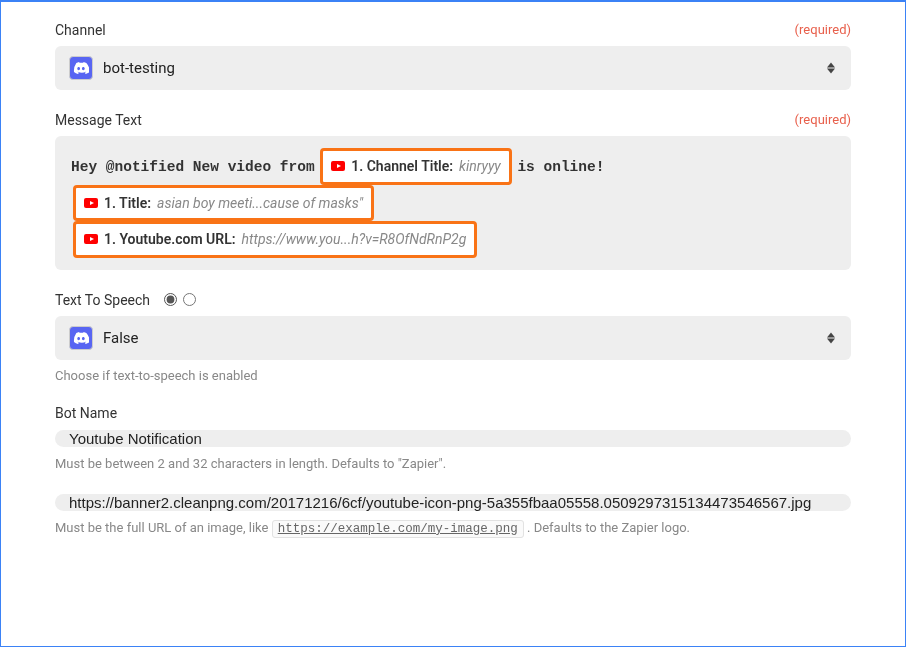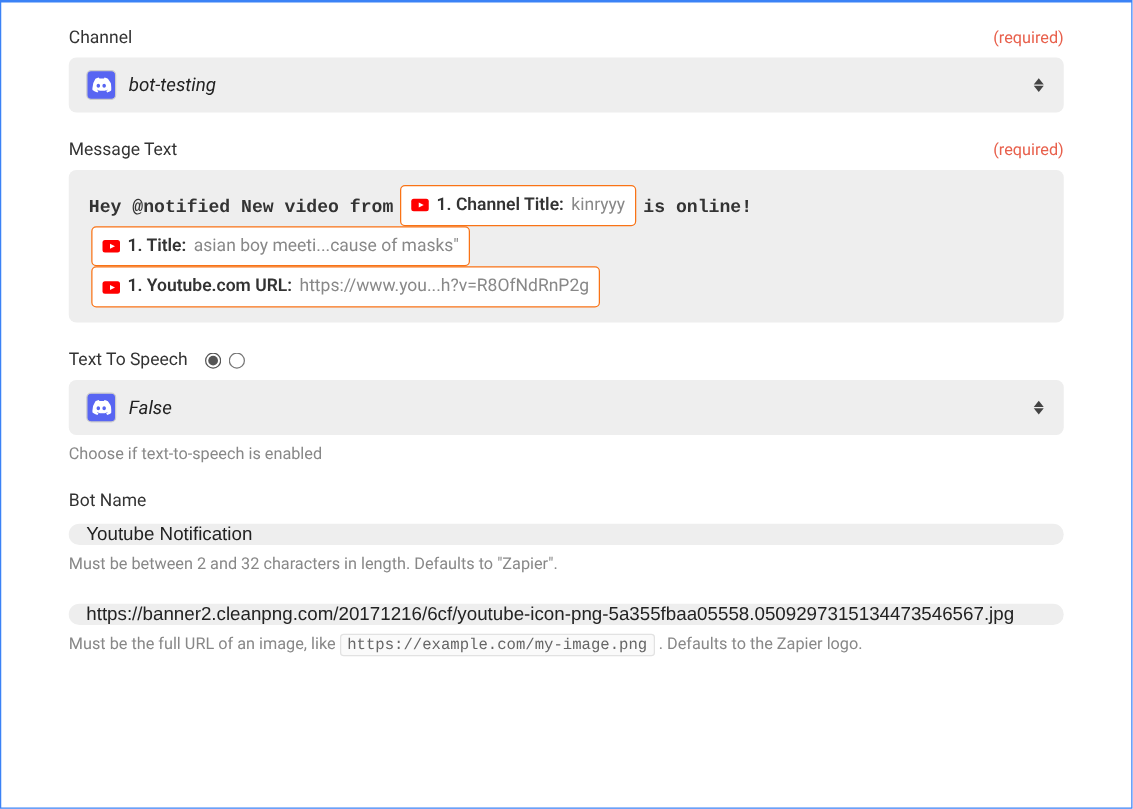--- a/index.html
+++ b/index.html
@@ -10,21 +10,21 @@
       color: #333;
       border: 1px solid #3b82f6;
       border-top: 2px solid #3b82f6;
       width: 906px;
       height: 647px;
     }
     .field { margin-bottom: 22px; }
     .field-header {
       display: flex;
       justify-content: space-between;
-      align-items: center;
+      align-items: flex-start;
       margin-bottom: 8px;
     }
     .field-label {
       font-size: 14px;
       color: #333;
       display: flex;
       align-items: center;
       gap: 8px;
     }
     .required {
@@ -33,21 +33,20 @@
     }
     .select-box {
       background: #eeeeee;
       border-radius: 6px;
       padding: 10px 14px;
       display: flex;
       align-items: center;
       gap: 10px;
       position: relative;
       cursor: pointer;
-      font-style: italic;
     }
     .select-box .caret {
       position: absolute;
       right: 16px;
       top: 50%;
       transform: translateY(-50%);
       display: flex;
       flex-direction: column;
       gap: 1px;
     }
@@ -73,21 +72,21 @@
       background: #eeeeee;
       border-radius: 6px;
       padding: 12px 16px;
       line-height: 1.9;
       font-size: 14.5px;
     }
     .pill {
       display: inline-flex;
       align-items: center;
       background: #fff;
-      border: 1px solid #f97316;
+      border: 3px solid #f97316;
       border-radius: 4px;
       padding: 2px 8px;
       margin: 0 2px;
       font-size: 14px;
       gap: 6px;
     }
     .yt-icon {
       width: 14px; height: 10px;
       background: #ff0000;
       border-radius: 2px;
@@ -99,21 +98,21 @@
     .yt-icon::after {
       content: "";
       position: absolute;
       width: 0; height: 0;
       border-top: 2.5px solid transparent;
       border-bottom: 2.5px solid transparent;
       border-left: 4px solid #fff;
       left: 5.5px;
     }
     .pill-label { font-weight: 600; color: #333; }
-    .pill-value { color: #888; font-weight: 400; }
+    .pill-value { color: #888; font-weight: 400; font-style: italic; }
     .msg-text { color: #333; font-weight: 600; font-family: Liberation Mono, monospace; }
     .help-text {
       font-size: 13px;
       color: #888;
       margin-top: 8px;
     }
     .radio-group {
       display: inline-flex;
       gap: 6px;
       margin-left: 6px;
@@ -129,20 +128,21 @@
       color: #222;
     }
     .code-inline {
       font-family: "Courier New", monospace;
       background: #fafafa;
       border: 1px solid #e2e2e2;
       padding: 1px 5px;
       border-radius: 3px;
       font-size: 12.5px;
       color: #666;
+      text-decoration: underline;
     }
   </style>
 </head>
 <body>
 
 <div class="field">
   <div class="field-header">
     <span class="field-label">Channel</span>
     <span class="required">(required)</span>
   </div>

